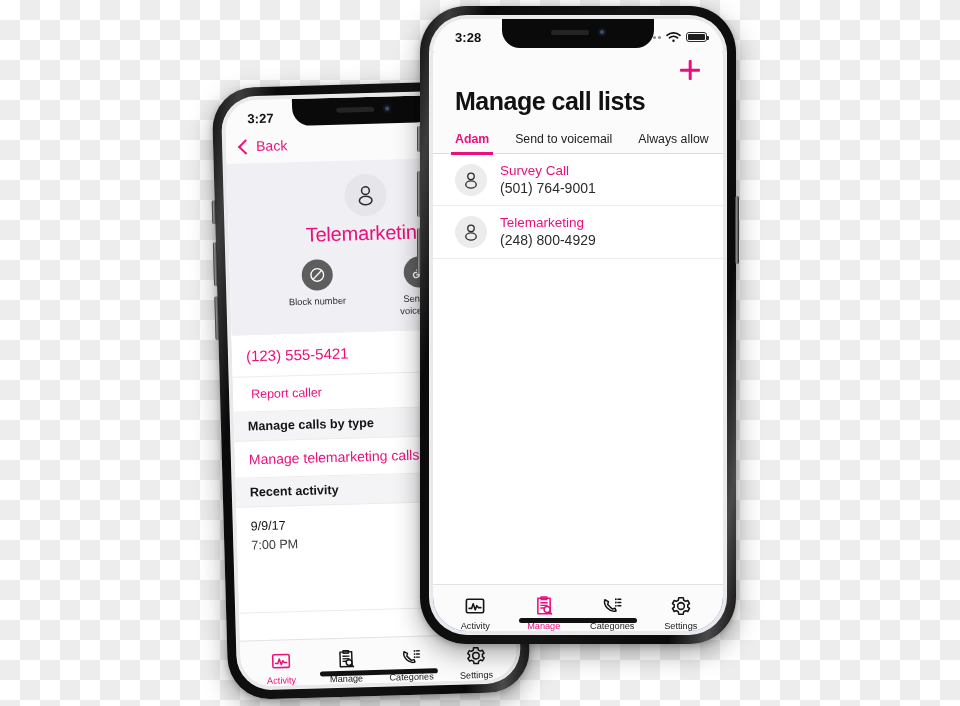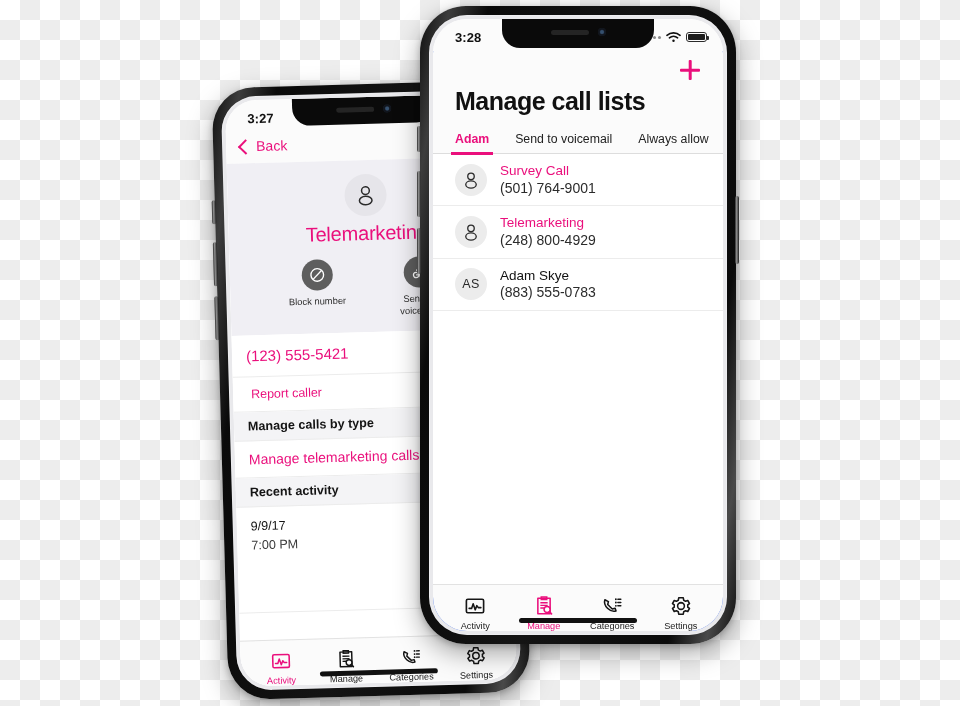--- a/index.html
+++ b/index.html
@@ -557,27 +557,20 @@
                   <ellipse cx="12" cy="17.4" rx="6.3" ry="4.3" fill="none" stroke="#2b2b2b" stroke-width="1.6"></ellipse>
                 </svg>
               </div>
               <div class="call-info">
                 <span class="call-name flagged">Telemarketing</span>
                 <span class="call-number">(248) 800-4929</span>
               </div>
             </div>
 
 
-            <div class="call-row">
-              <div class="avatar">AS</div>
-              <div class="call-info">
-                <span class="call-name">Adam Skye</span>
-                <span class="call-number">(883) 555-0783</span>
-              </div>
-            </div>
 
           </div>
 
           <div class="tabbar">
             <div class="tabbar-item">
               <svg width="22" height="22" viewBox="0 0 24 24" aria-hidden="true">
                 <rect x="2.6" y="4.6" width="18.8" height="14.8" rx="1.6" fill="none" stroke="#161616" stroke-width="1.8"></rect>
                 <polyline points="5.6,14.6 8.3,14.6 10,9.6 12.2,16.2 14,11.6 15.6,13.8 18.4,13.8" fill="none" stroke="#161616" stroke-width="1.7" stroke-linejoin="round" stroke-linecap="round"></polyline>
               </svg>
               <span class="ti-label">Activity</span>

